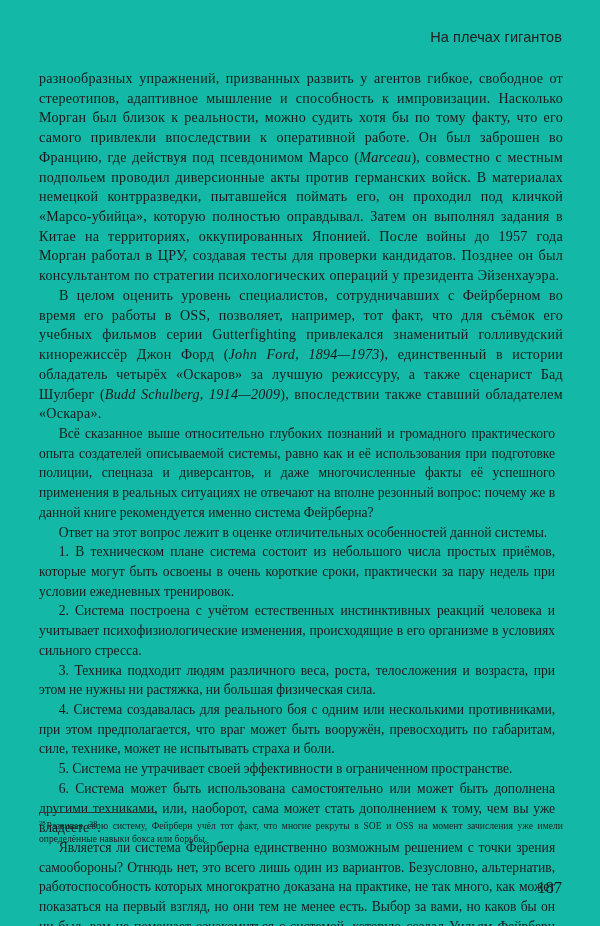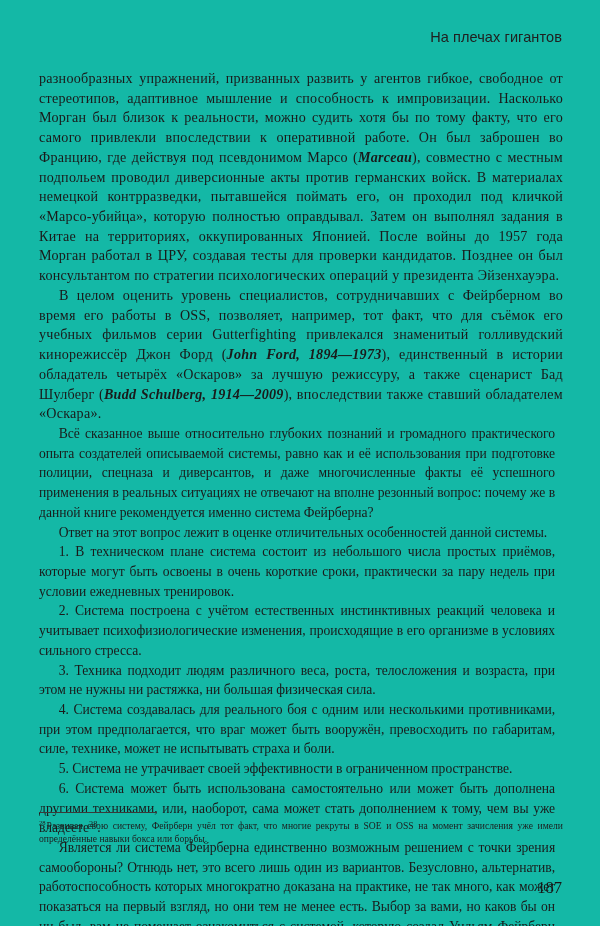--- a/index.html
+++ b/index.html
@@ -59,21 +59,20 @@
     font-stretch: semi-condensed;
     transform: scaleX(0.985);
     transform-origin: left top;
     word-spacing: -0.1px;
   }
   p.body.wide {
     letter-spacing: 0.25px;
   }
   i, .ital {
     font-style: italic;
-    font-weight: bold;
   }
   sup.fn {
     font-size: 8.4px;
     vertical-align: 5px;
     line-height: 0;
   }
   
   .footnote-area {
     position: absolute;
     top: 812px;

